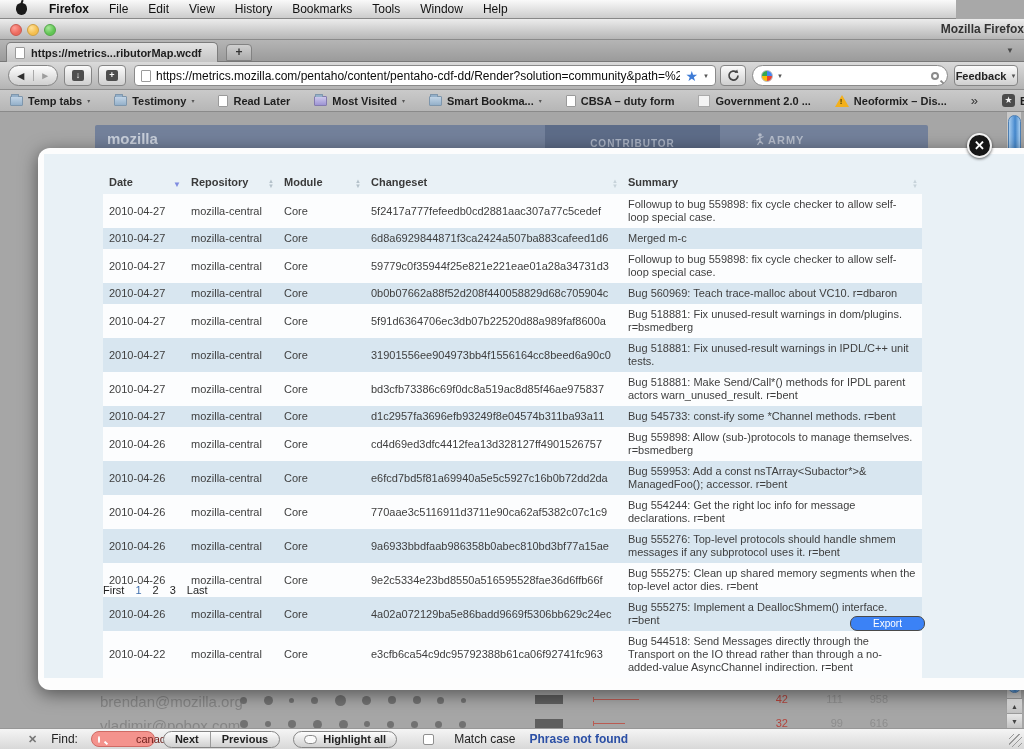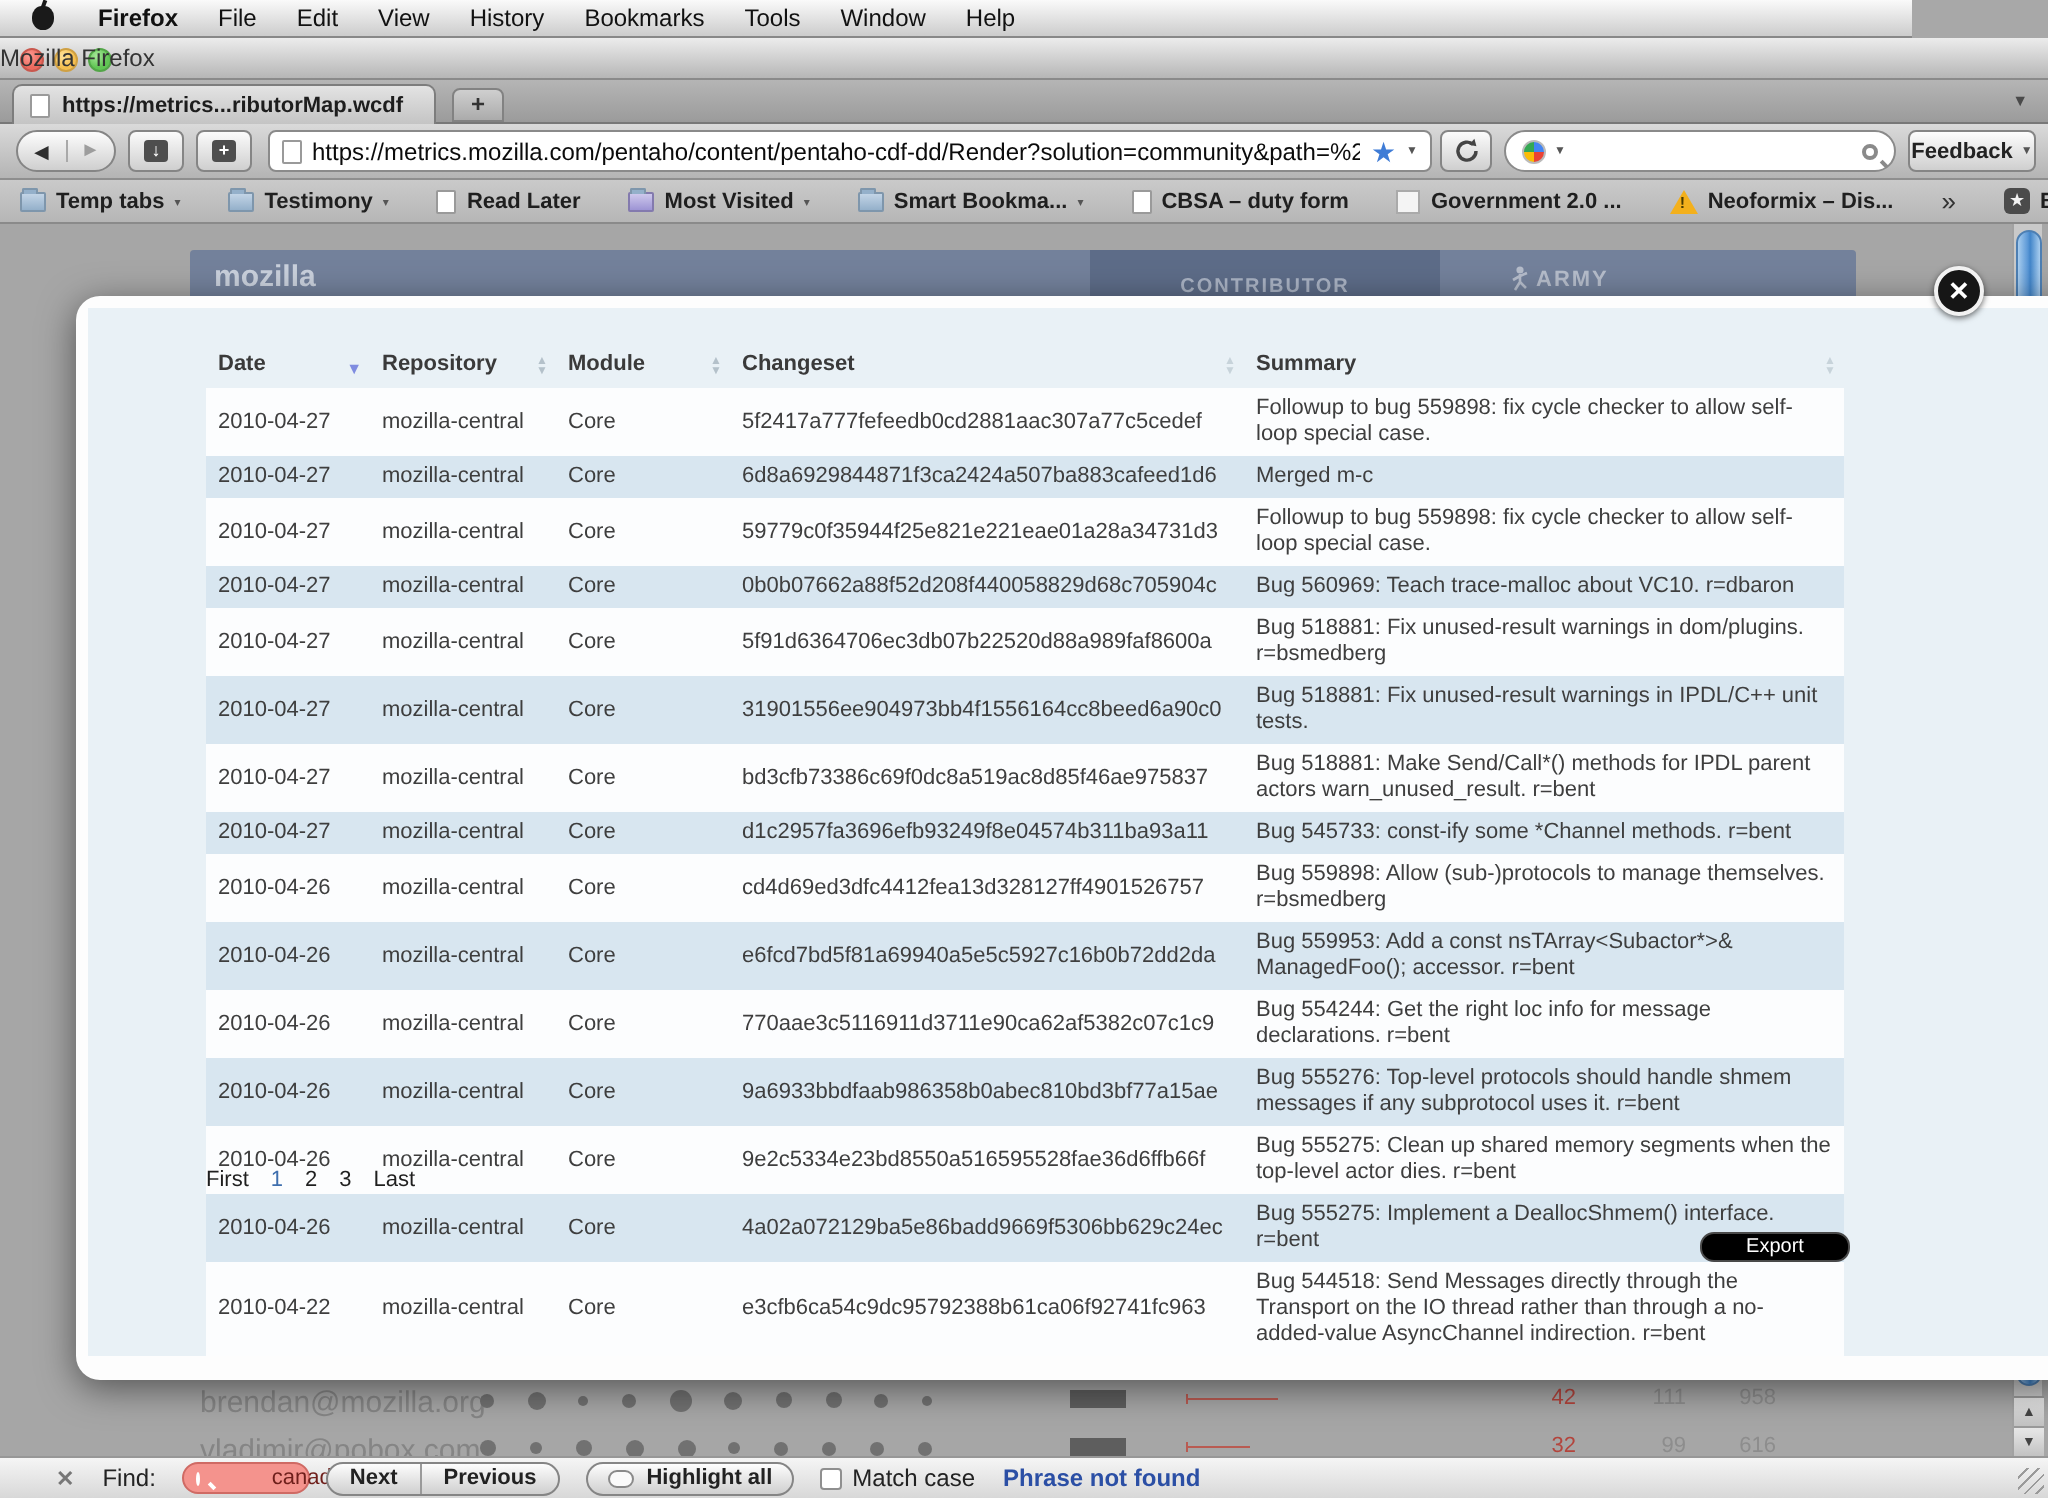--- a/index.html
+++ b/index.html
@@ -8,21 +8,21 @@
 
 
 #menubar{position:absolute;top:0;left:0;width:956px;height:19px;background:linear-gradient(#fafafa,#cccccc);border-bottom:1px solid #888;display:flex;align-items:center;padding-left:10px;z-index:30;}
 .apple{width:11px;height:12px;background:#1a1a1a;border-radius:45% 45% 48% 48%;margin:0 12px 0 6px;position:relative;}
 .apple::after{content:"";position:absolute;top:-3px;left:5px;width:2px;height:4px;background:#1a1a1a;transform:rotate(20deg);}
 .mi{font-size:12px;color:#111;padding:0 10px;}
 .mi.app{font-weight:bold;}
 
 
 #titlebar{position:absolute;top:19px;left:0;width:1024px;height:21px;background:linear-gradient(#ececec,#b6b6b6);border-bottom:1px solid #8a8a8a;z-index:29;}
-#titlebar .title{position:absolute;left:0;right:0;top:3px;text-align:left;font-size:12px;color:#333;}
+#titlebar .title{position:absolute;left:0;right:0;top:3px;text-align:right;font-size:12px;color:#333;font-weight:bold;}
 .tl{position:absolute;top:5px;width:12px;height:12px;border-radius:50%;}
 .tl.red{left:10px;background:radial-gradient(circle at 35% 30%,#ff9d95,#ec6a5e 60%);border:1px solid #c9584e;}
 .tl.yellow{left:27px;background:radial-gradient(circle at 35% 30%,#ffe29a,#f5bf4f 60%);border:1px solid #cfa043;}
 .tl.green{left:44px;background:radial-gradient(circle at 35% 30%,#a8e89a,#61c554 60%);border:1px solid #53a648;}
 
 
 #tabbar{position:absolute;top:40px;left:0;width:1024px;height:22px;background:linear-gradient(#b5b5b5,#9b9b9b);border-bottom:1px solid #787878;z-index:28;}
 .tab{position:absolute;left:6px;top:2px;width:212px;height:20px;background:linear-gradient(#e3e3e3,#c4c4c4);border:1px solid #7d7d7d;border-bottom:none;border-radius:5px 5px 0 0;display:flex;align-items:center;padding:0 8px;gap:6px;}
 .tab .tab-title{font-size:11px;font-weight:bold;color:#1d1d1d;white-space:nowrap;overflow:hidden;}
 .newtab{position:absolute;left:226px;top:4px;width:26px;height:17px;background:linear-gradient(#cfcfcf,#ababab);border:1px solid #828282;border-radius:4px 4px 0 0;text-align:center;font-size:12px;font-weight:bold;color:#333;line-height:15px;}
@@ -101,36 +101,36 @@
 #chtable th{position:relative;text-align:left;font-size:11px;font-weight:bold;color:#3a3a3a;padding:4px 16px 6px 6px;}
 #chtable td{font-size:11px;color:#3e3e3e;padding:4px 6px;line-height:13px;vertical-align:middle;word-wrap:break-word;}
 #chtable tbody tr{background:#fcfdfe;}
 #chtable tbody tr.alt{background:#d8e6f0;}
 .sort{position:absolute;right:4px;top:7px;}
 .sort.active{color:#7f8ce0;font-size:8px;top:8px;}
 .sort .s2{display:block;font-size:6px;line-height:5px;color:#b4c1ca;}
 .sort.faint .s2{color:#c7d3da;}
 #pagination{position:absolute;left:59px;top:430px;font-size:11px;color:#1f1f1f;display:flex;gap:11px;}
 #pagination .cur{color:#3f6fae;}
-#exportbtn{position:absolute;left:806px;top:462px;width:75px;height:15px;background:#000000;border:1px solid #4a4a4a;border-radius:7px;color:#fff;font-size:10px;text-align:center;line-height:13px;}
+#exportbtn{position:absolute;left:806px;top:462px;width:75px;height:15px;background:#3b82f6;border:1px solid #4a4a4a;border-radius:7px;color:#fff;font-size:10px;text-align:center;line-height:13px;}
 
 
 #findbar{position:absolute;top:728px;left:0;width:1024px;height:21px;background:linear-gradient(#f5f5f5,#d8d8d8);border-top:1px solid #979797;display:flex;align-items:center;z-index:30;}
 #findclose{margin:0 14px 0 28px;color:#777;font-size:11px;font-weight:bold;}
 #findlabel{font-size:12px;color:#222;margin-right:13px;}
 #findfield{width:64px;height:16px;background:#f4938d;border:1px solid #cf6a64;border-radius:9px;display:flex;align-items:center;padding:0 6px;gap:4px;}
 #findfield .mag{border-color:#fff;width:7px;height:7px;border-width:1.5px;}
 #findfield .mag::after{background:#fff;left:5px;top:5px;}
 #findquery{font-size:11px;color:#6e1f1b;margin-left:32px;}
 #findnav{margin-left:8px;height:17px;}
 #findnav span{padding:0 11px;font-size:11px;font-weight:bold;color:#222;line-height:15px;}
 #findnav span + span{border-left:1px solid #9a9a9a;}
 #highlightbtn{margin-left:13px;height:17px;padding:0 10px;gap:6px;font-size:11px;font-weight:bold;color:#222;}
 .ovalicon{width:13px;height:9px;border:1px solid #8a8a8a;border-radius:5px;background:#fafafa;}
-#matchcase{margin-left:13px;display:flex;align-items:center;gap:5px;}
+#matchcase{margin-left:26px;display:flex;align-items:center;gap:20px;}
 #matchbox{width:11px;height:11px;background:#fff;border:1px solid #8f8f8f;border-radius:2px;}
 #matchlabel{font-size:12px;color:#222;}
 #findstatus{margin-left:14px;font-size:12px;font-weight:bold;color:#2b4fa5;}
 #resizegrip{position:absolute;right:2px;bottom:2px;width:13px;height:13px;background:repeating-linear-gradient(135deg,transparent 0 3px,#9a9a9a 3px 4px);}
 </style>
 </head>
 <body>
 
 <div id="menubar">
   <span class="apple"></span>

